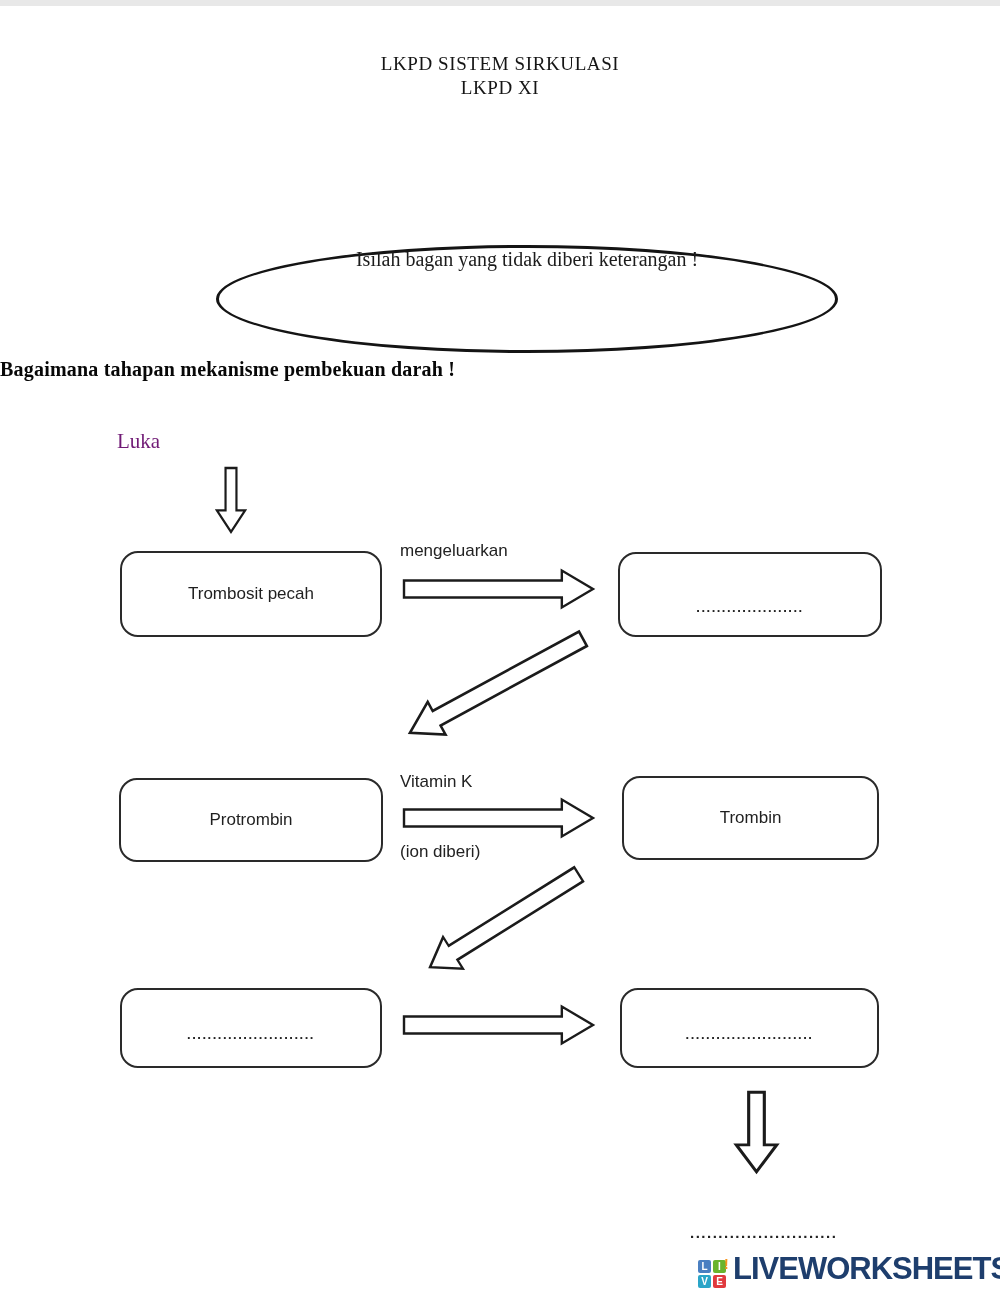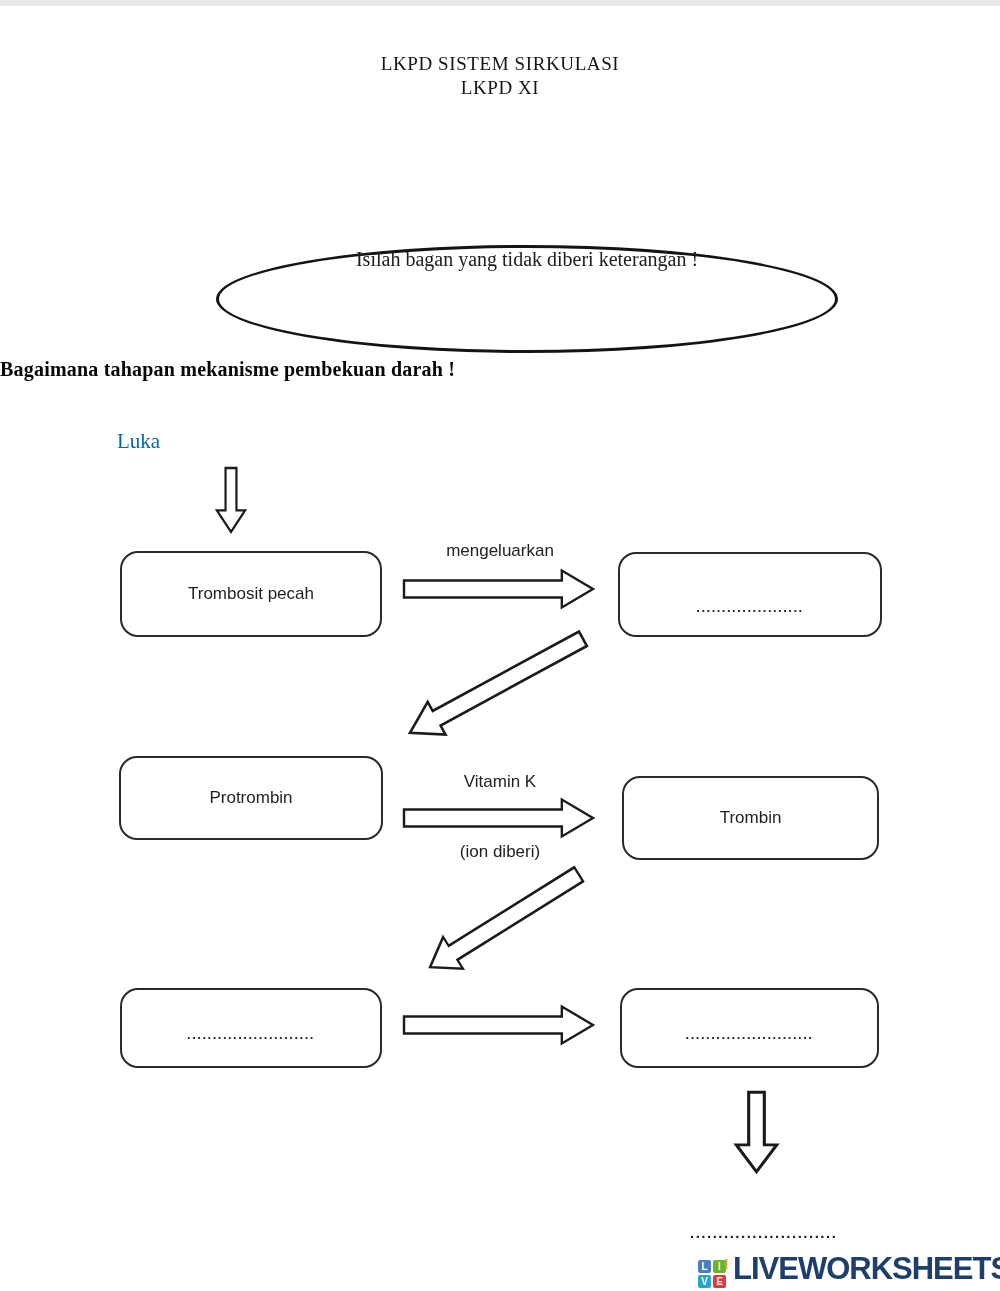--- a/index.html
+++ b/index.html
@@ -15,31 +15,31 @@
     font-size:19px; line-height:24px; letter-spacing:0.6px; color:#151515; }
 
   .ellipse { left:216px; top:239px; width:616px; height:102px;
     border:3px solid #141414; border-radius:50%;
     display:flex; align-items:flex-start; justify-content:center;
     font-size:20px; color:#1c1c1c; }
 
   .question { top:352px; left:0; right:0; text-align:left;
     font-weight:bold; font-size:20px; color:#070707; letter-spacing:0.2px; }
 
-  .luka { left:117px; top:423px; font-size:21px; color:#0369a1; }
+  .luka { left:117px; top:423px; font-size:21px; color:#701a75; }
 
   .fbox { border:2px solid #2a2a2a; border-radius:18px; background:#fff;
     display:flex; align-items:center; justify-content:center;
     font-size:17px; color:#1f1f1f; }
 
   .dots { font-weight:bold; font-size:13px; letter-spacing:1.5px; color:#222; }
   .dots-low1 { padding-top:26px; }
   .dots-low2 { padding-top:12px; }
 
-  .alabel { left:400px; width:200px; text-align:center; font-size:17px; color:#222; }
+  .alabel { left:400px; width:200px; text-align:left; font-size:17px; color:#222; }
 
   .arrow-svg { display:block; width:100%; height:100%; overflow:visible; }
   .arrow-shape { fill:#ffffff; stroke:#1b1b1b; stroke-width:2.4; stroke-linejoin:miter; }
 
   .diag { transform-origin:50% 50%; }
   .diag1 { transform:rotate(151.5deg); }
   .diag2 { transform:rotate(148deg); }
 
   .final-dots { left:690px; top:1218px; font-weight:bold; font-size:15px;
     letter-spacing:1.5px; color:#222; }
@@ -92,21 +92,21 @@
   <div class="abs fbox" style="left:618px; top:546px; width:260px; height:81px;">
     <span class="dots dots-low1">.....................</span>
   </div>
 
   <div class="abs diag diag1" style="left:396px; top:658px; width:200px; height:44px;">
     <svg class="arrow-svg" viewBox="0 0 191 40" preserveAspectRatio="none">
       <polygon class="arrow-shape" points="1,12.5 160,12.5 160,3 189,20 160,37 160,27.5 1,27.5"></polygon>
     </svg>
   </div>
 
-  <div class="abs fbox" style="left:119px; top:750px; width:260px; height:80px;">
+  <div class="abs fbox" style="left:119px; top:772px; width:260px; height:80px;">
     <span>Protrombin</span>
   </div>
 
   <div class="abs alabel" style="top:766px;">Vitamin K</div>
 
   <div class="abs" style="left:403px; top:792px; width:192px; height:40px;">
     <svg class="arrow-svg" viewBox="0 0 191 40" preserveAspectRatio="none">
       <polygon class="arrow-shape" points="1,11.5 158,11.5 158,1.5 189,20 158,38.5 158,28.5 1,28.5"></polygon>
     </svg>
   </div>

